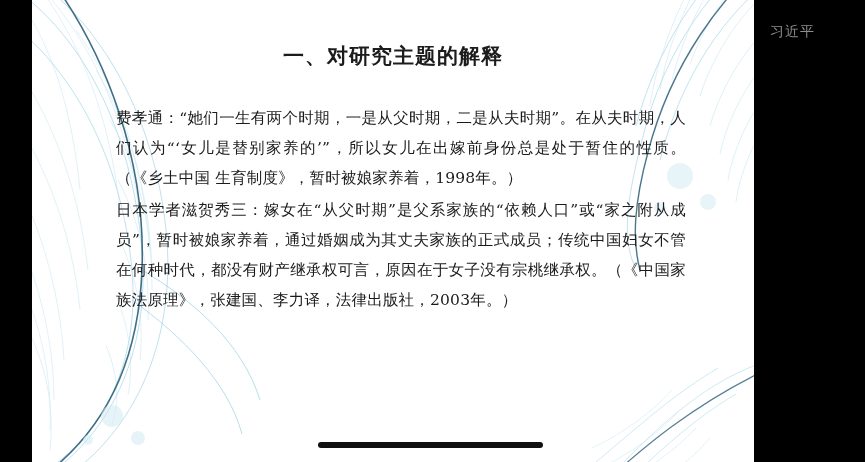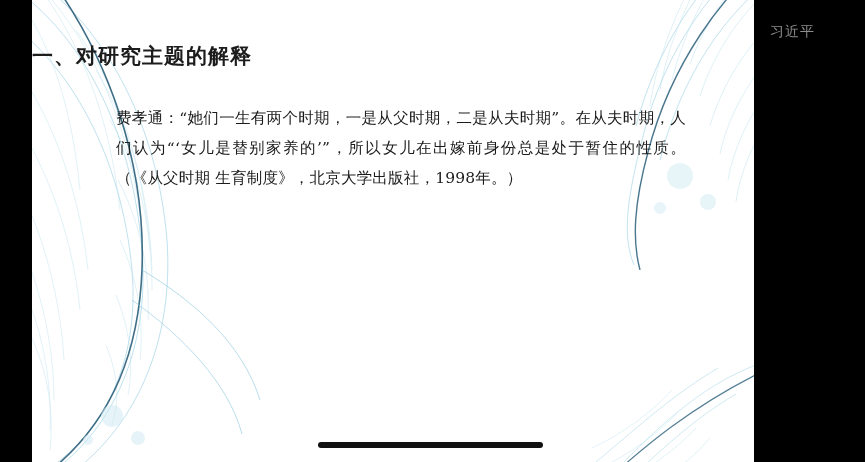--- a/index.html
+++ b/index.html
@@ -58,20 +58,21 @@
     bottom: -40px;
     width: 190px;
     height: 180px;
   }
   
   .slide-title {
     position: absolute;
     left: 0;
     top: 42px;
     width: 722px;
+    text-align: center;
     font-family: "DejaVu Serif", "Liberation Serif", serif;
     font-size: 21px;
     font-weight: bold;
     color: #1c1c1c;
     letter-spacing: 1px;
     z-index: 5;
   }
   
   .body-block {
     position: absolute;
@@ -209,21 +210,22 @@
         <path d="M8,126 C38,112 66,92 88,68"></path>
       </g>
       <g fill="none" stroke="#2b5f7a" stroke-width="1.2" opacity="0.8">
         <path d="M0,178 C52,132 104,84 190,44"></path>
       </g>
     </svg>
 
     <div class="slide-title">一、对研究主题的解释</div>
 
     <div class="body-block">
-      <p class="para">费孝通：“她们一生有两个时期，一是从父时期，二是从夫时期”。在从夫时期，人们认为“‘女儿是替别家养的’”，所以女儿在出嫁前身份总是处于暂住的性质。（《从父时期 生育制度》，北京大学出版社，1998年。）</p>
+      <p class="para">费孝通：“她们一生有两个时期，一是从父时期，二是从夫时期”。在从夫时期，人们认为“‘女儿是替别家养的’”，所以女儿在出嫁前身份总是处于暂住的性质。（《乡土中国 生育制度》，暂时被娘家养着，1998年。）</p>
+      <p class="para">日本学者滋贺秀三：嫁女在“从父时期”是父系家族的“依赖人口”或“家之附从成员”，暂时被娘家养着，通过婚姻成为其丈夫家族的正式成员；传统中国妇女不管在何种时代，都没有财产继承权可言，原因在于女子没有宗桃继承权。（《中国家族法原理》，张建国、李力译，法律出版社，2003年。）</p>
     </div>
 
     <div class="scrub-bar"></div>
   </div>
 
   <div class="panel-right">
     <div class="panel-label">习近平</div>
   </div>
 
 </div>

